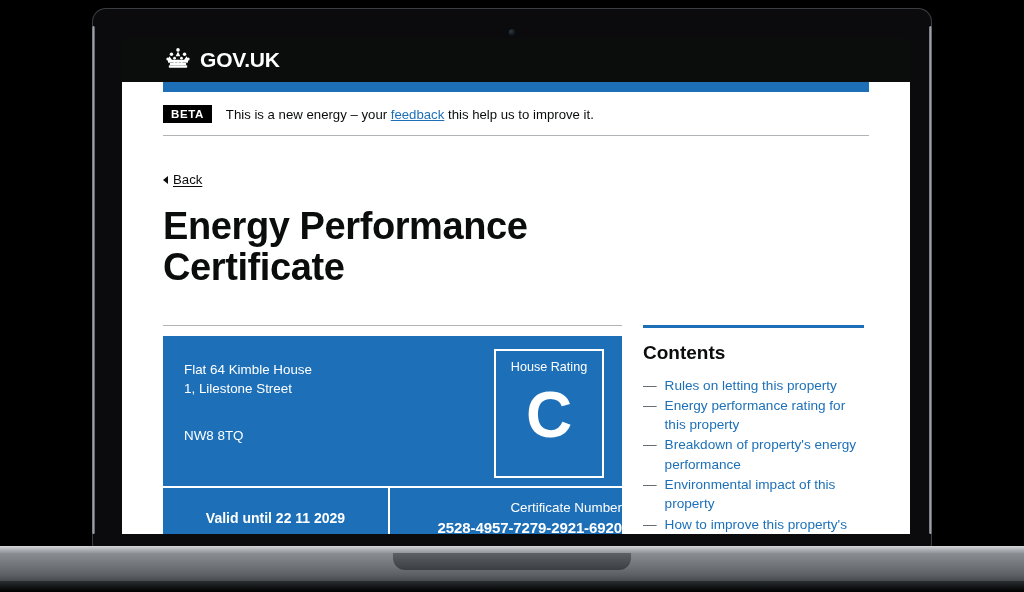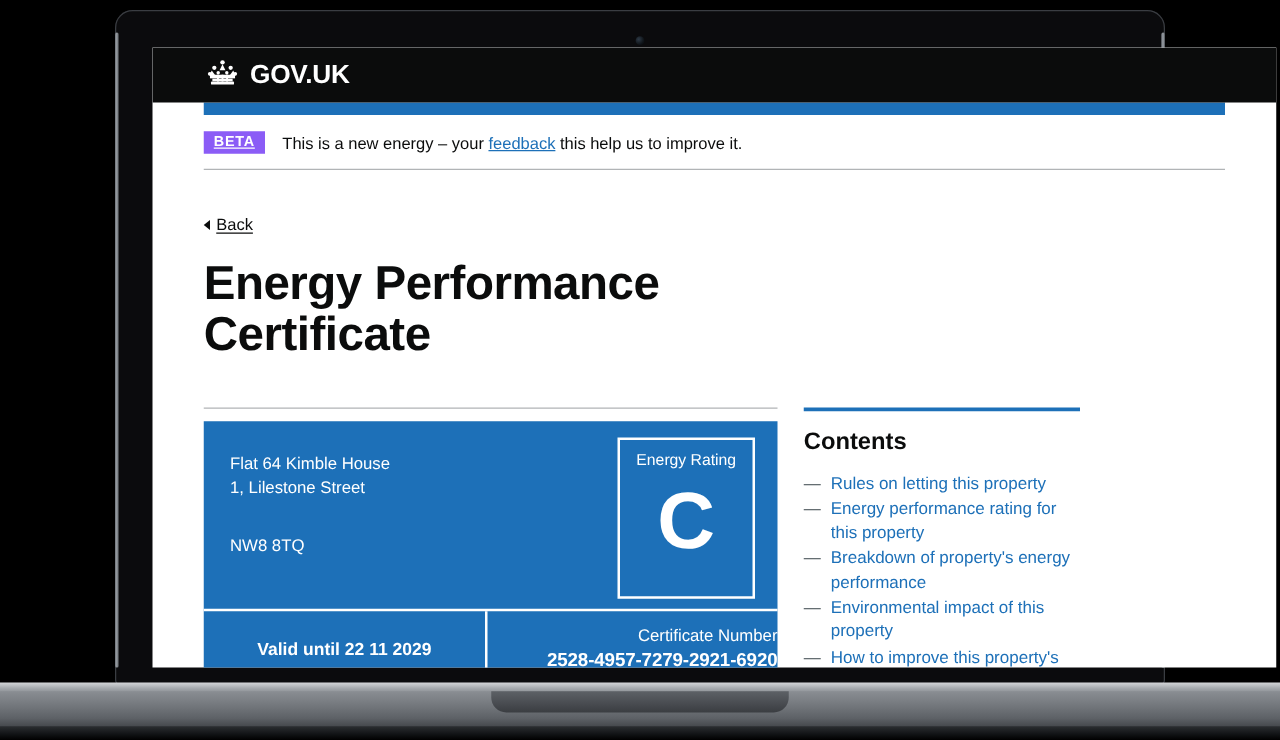--- a/index.html
+++ b/index.html
@@ -29,21 +29,21 @@
 
   .camera {
     position: absolute; left: 50%; top: 21px; transform: translateX(-50%);
     width: 7px; height: 7px; border-radius: 50%;
     background: radial-gradient(circle at 35% 35%, #2e3a46 0%, #10151a 60%, #05070a 100%);
   }
 
   .screen {
     position: absolute;
     left: 30px; top: 30px;
-    width: 899px; height: 496px;
+    width: 788px; height: 496px;
     background: #ffffff;
     overflow: hidden;
   }
 
   .bottom-bezel {
     position: absolute; left: 0; right: 0; bottom: 0; height: 22px;
     background: #121316;
     border-radius: 0 0 4px 4px;
     display: flex; align-items: center; justify-content: center;
   }
@@ -90,22 +90,22 @@
     color: #ffffff; font-size: 16.5px; font-weight: 700;
   }
   .blue-strip { height: 10px; background: #1d70b8; margin: 0 41px 0 41px; }
 
   .phase-banner {
     margin: 0 41px; padding: 13px 0 12px 0;
     border-bottom: 1px solid #b1b4b6;
     display: flex; align-items: center;
   }
   .beta-tag {
-    background: #8b5cf6; color: #fff; font-size: 11.5px; font-weight: 700;
-    letter-spacing: 0.6px; padding: 3px 8px; text-transform: uppercase; text-decoration: underline;
+    background: #000000; color: #fff; font-size: 11.5px; font-weight: 700;
+    letter-spacing: 0.6px; padding: 3px 8px; text-transform: uppercase;
   }
   .phase-text { margin-left: 14px; font-size: 13.2px; color: #0b0c0c; }
   .phase-text a { color: #1d70b8; text-decoration: underline; }
 
   .page-body { margin: 0 41px; }
 
   .back-link {
     display: inline-flex; align-items: center; gap: 5px;
     margin-top: 36px; font-size: 13.2px; color: #0b0c0c;
     text-decoration: underline; text-underline-offset: 2px;
@@ -230,21 +230,21 @@
 
             <div class="epc-card">
               <div class="epc-top">
                 <div class="epc-address">
                   <div>Flat 64 Kimble House</div>
                   <div>1, Lilestone Street</div>
                   <div class="addr-gap"></div>
                   <div>NW8 8TQ</div>
                 </div>
                 <div class="rating-box">
-                  <div class="rating-label">Energy Rating</div>
+                  <div class="rating-label">House Rating</div>
                   <div class="rating-letter">C</div>
                 </div>
               </div>
               <div class="epc-bottom">
                 <div class="epc-valid">Valid until 22 11 2029</div>
                 <div class="epc-cert">
                   <div class="cert-label">Certificate Number</div>
                   <div class="cert-number">2528-4957-7279-2921-6920</div>
                 </div>
               </div>

